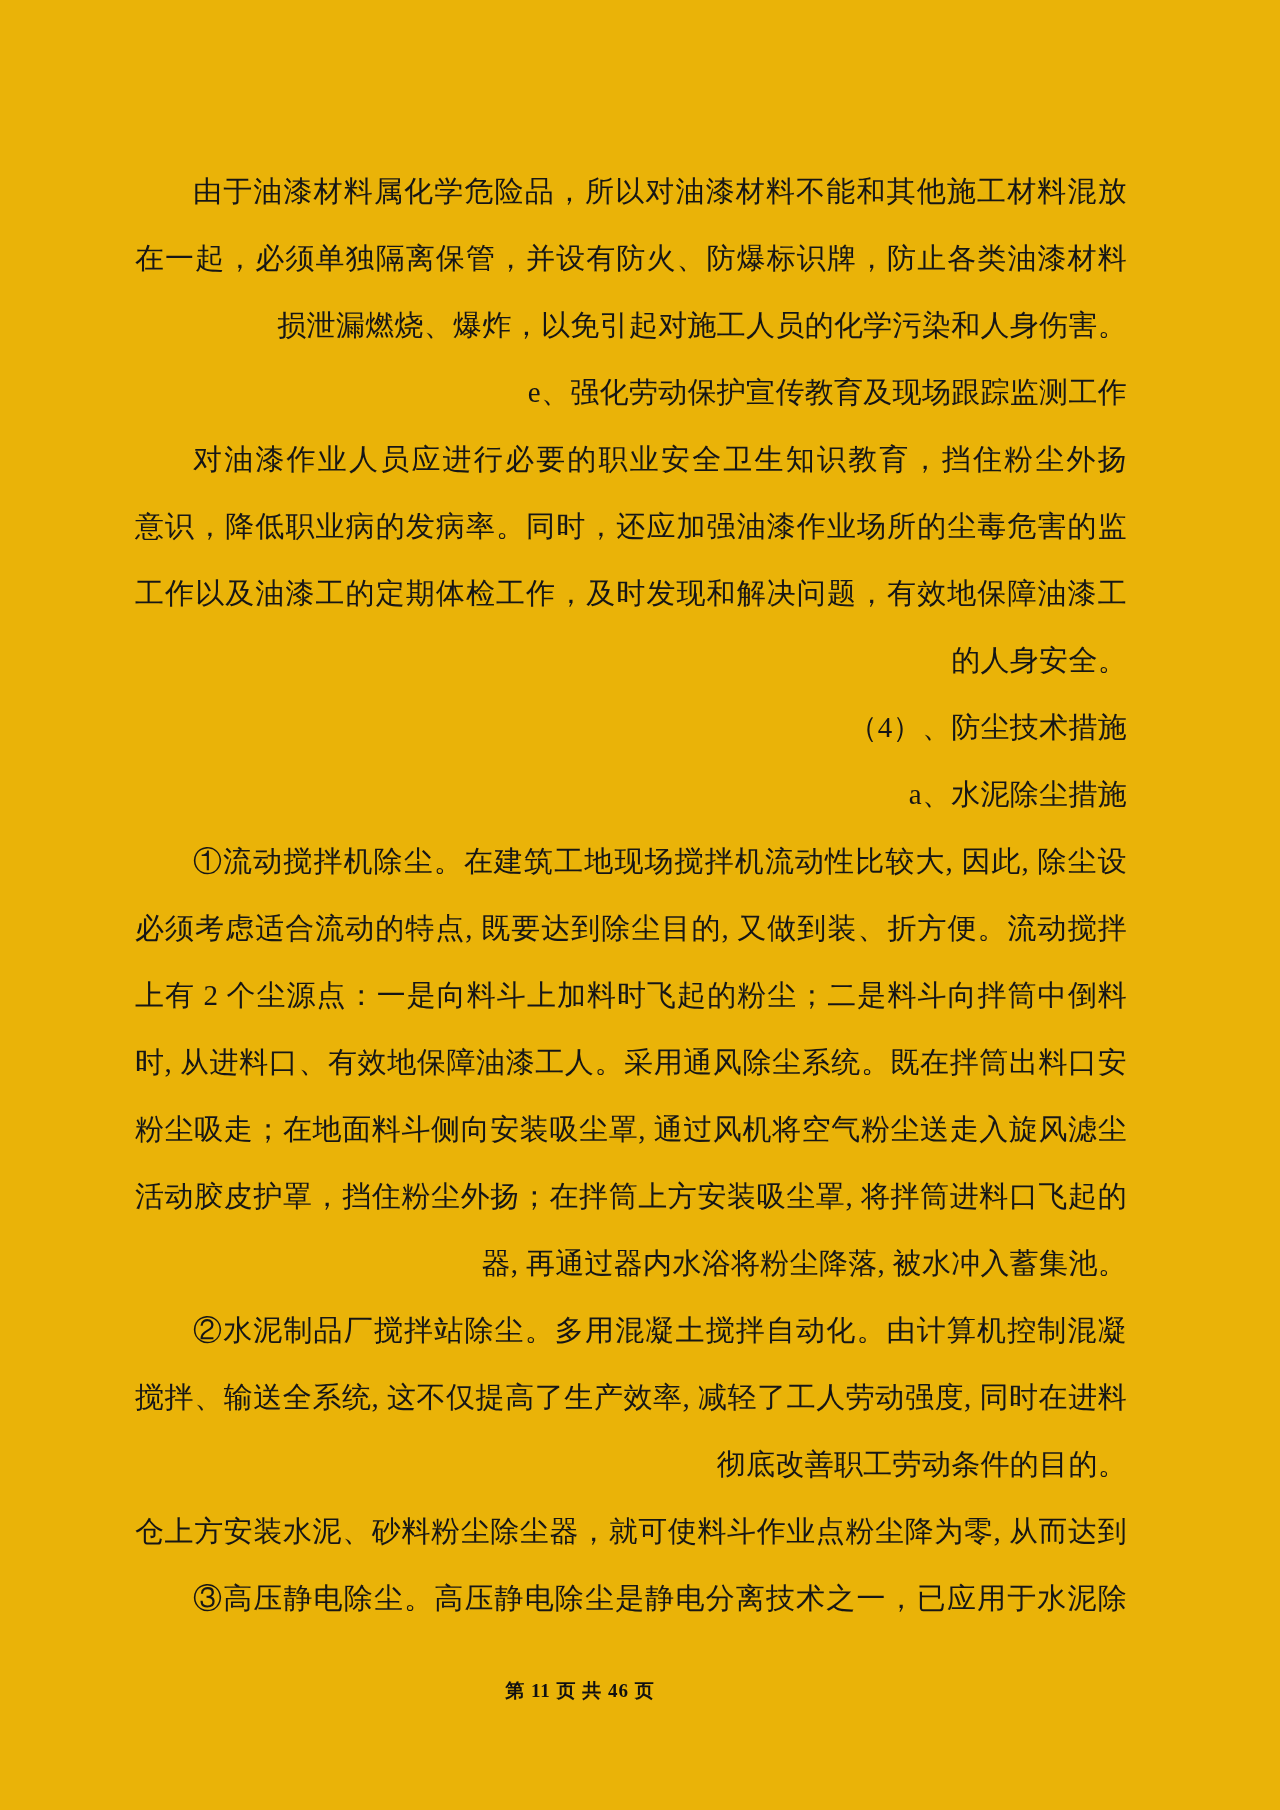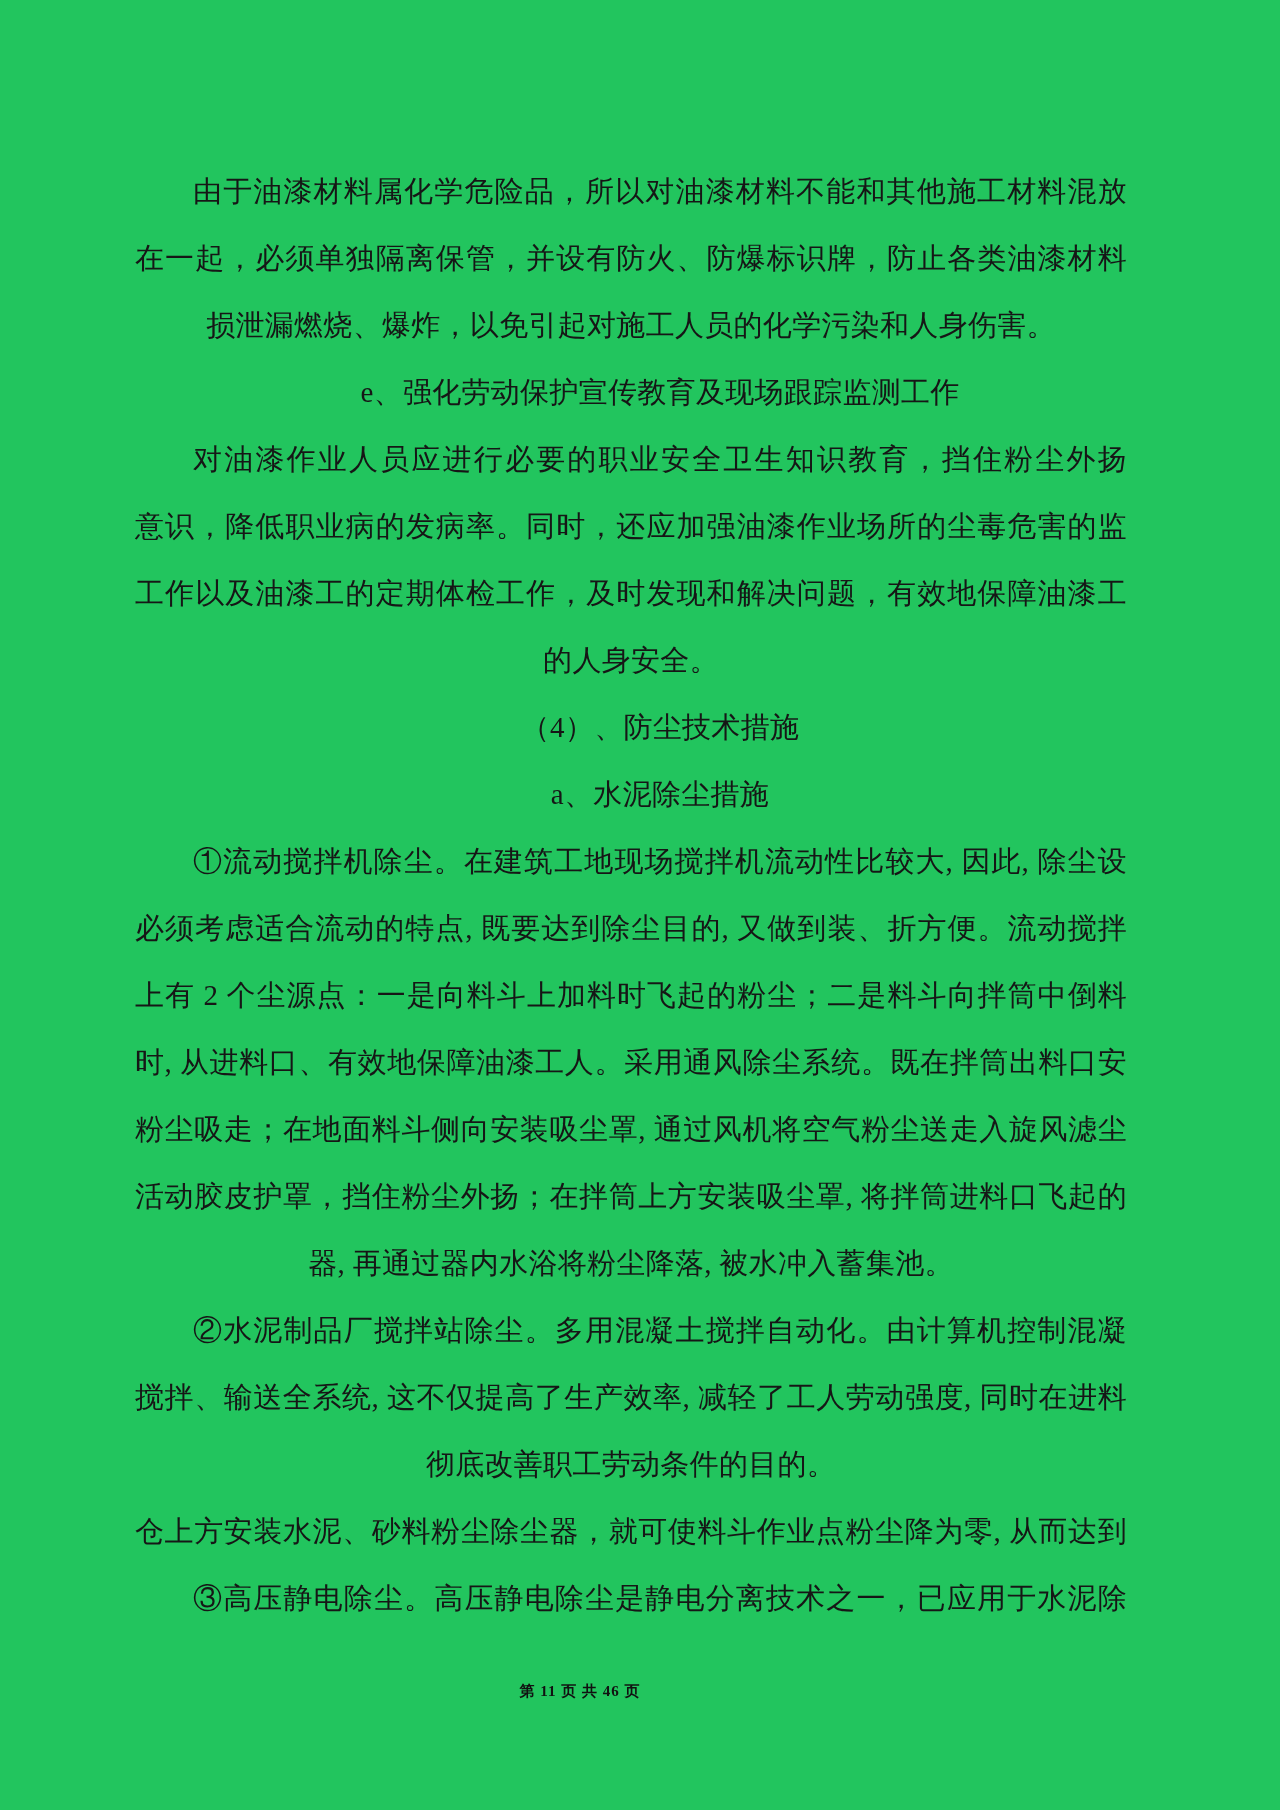--- a/index.html
+++ b/index.html
@@ -14,50 +14,50 @@
     color: #161616;
     font-family: "Liberation Serif", "DejaVu Serif", serif;
     overflow: hidden;
   }
   .page {
     position: absolute;
     left: 0;
     top: 0;
     width: 1280px;
     height: 1810px;
-    background: #22c55e;
+    background: #eab308;
   }
   .doc {
     position: absolute;
     left: 135px;
     top: 158px;
     width: 992px;
   }
   .line {
     font-size: 29px;
     line-height: 67px;
     height: 67px;
     overflow: hidden;
-    text-align: center;
+    text-align: right;
     letter-spacing: 0.3px;
   }
   .just {
     text-align: justify;
     text-align-last: justify;
   }
   .indent {
     text-indent: 58px;
   }
   .footer {
     position: absolute;
     left: 0;
     top: 1676px;
     width: 1160px;
     text-align: center;
-    font-size: 15px;
+    font-size: 19px;
     font-weight: bold;
     line-height: 30px;
     letter-spacing: 1px;
     color: #111111;
   }
 </style>
 </head>
 <body>
 
 <div class="page">

